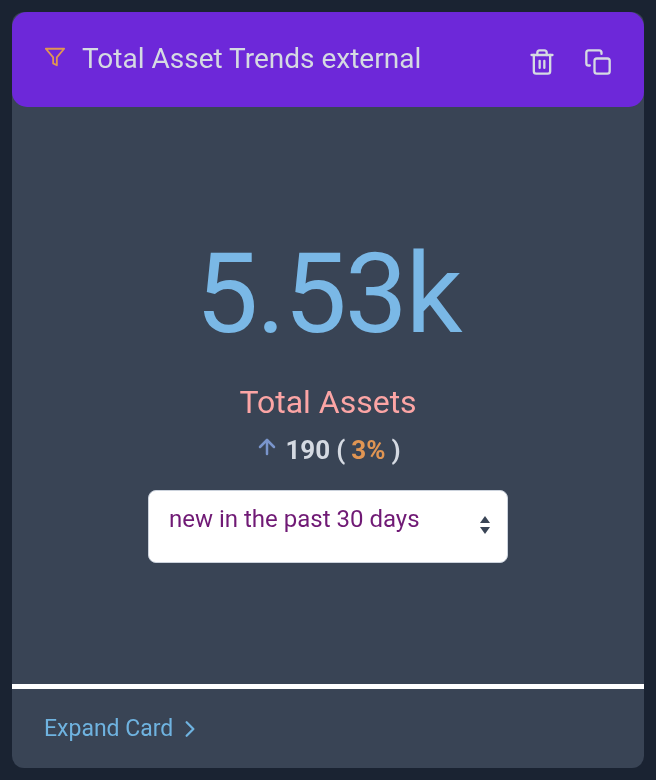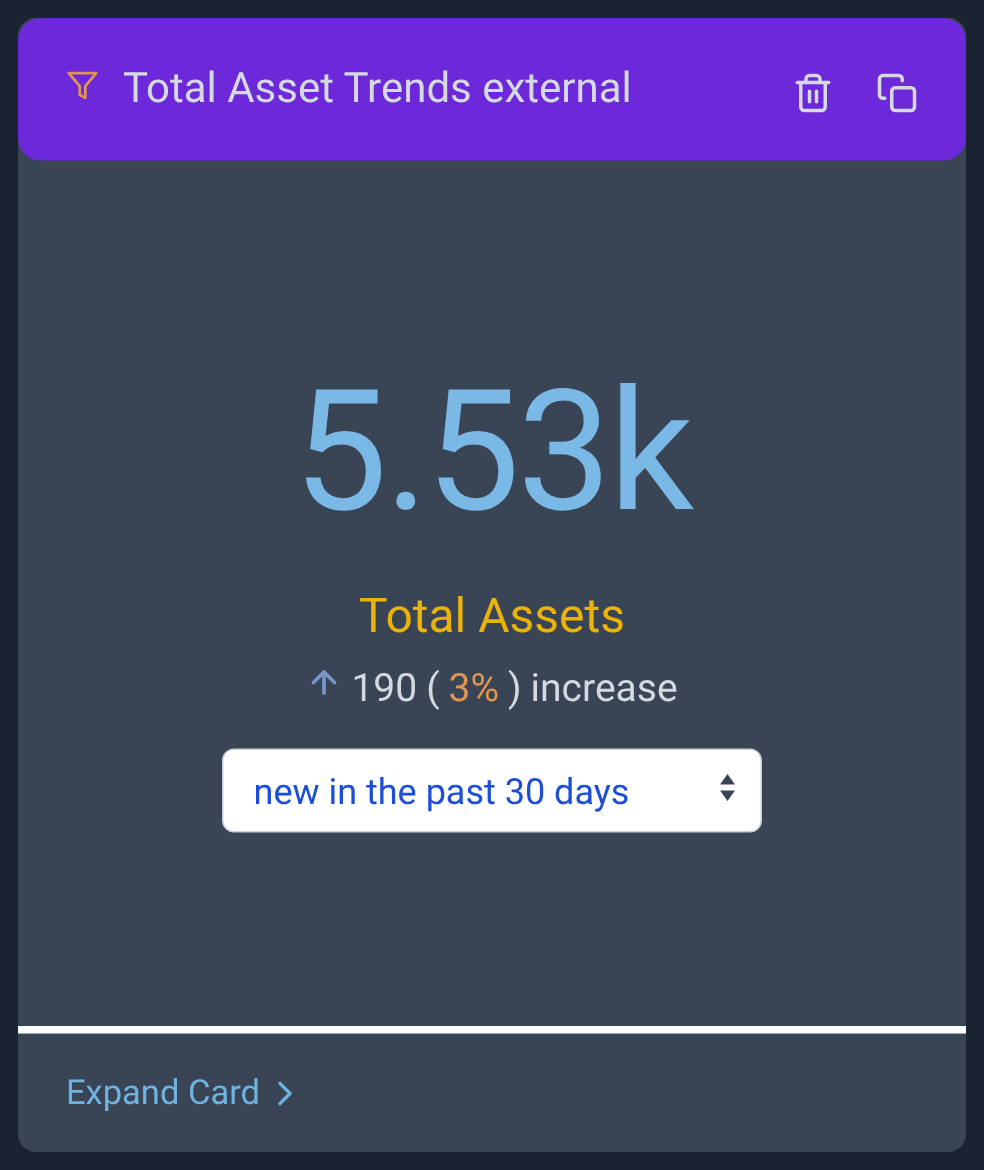--- a/index.html
+++ b/index.html
@@ -72,52 +72,52 @@
       padding: 20px;
     }
     .big-number {
       color: #7ab8e6;
       font-size: 112px;
       font-weight: 400;
       letter-spacing: -2px;
       margin-bottom: 24px;
     }
     .metric-label {
-      color: #eab308;
+      color: #fca5a5;
       font-size: 32px;
       font-weight: 400;
       margin-bottom: 14px;
     }
     .metric-change {
       color: #d5dae2;
       font-size: 26px;
-      font-weight: 400;
-      display: flex;
-      align-items: flex-end;
+      font-weight: 700;
+      display: flex;
+      align-items: flex-start;
       gap: 6px;
       margin-bottom: 25px;
     }
     .arrow-up {
       color: #7a95cc;
     }
     .change-percent {
       color: #e09553;
     }
     .select-wrapper {
       position: relative;
       width: 360px;
     }
     .time-select {
       width: 100%;
       background: #ffffff;
       border: 1px solid #cbd2dc;
       border-radius: 8px;
-      padding: 14px 44px 12px 20px;
+      padding: 14px 44px 29px 20px;
       font-size: 24px;
-      color: #1d4ed8;
+      color: #701a75;
       font-family: inherit;
       appearance: none;
       cursor: pointer;
     }
     .select-arrows {
       position: absolute;
       right: 16px;
       top: 50%;
       transform: translateY(-50%);
       pointer-events: none;
@@ -187,21 +187,20 @@
       <span class="arrow-up">
         <svg width="24" height="24" viewBox="0 0 24 24" fill="none" stroke="currentColor" stroke-width="2.5" stroke-linecap="round" stroke-linejoin="round">
           <line x1="12" y1="19" x2="12" y2="5"></line>
           <polyline points="5 12 12 5 19 12"></polyline>
         </svg>
       </span>
       <span>190</span>
       <span>(</span>
         <span class="change-percent">3%</span>
         <span>)</span>
-      <span>increase</span>
     </div>
     <div class="select-wrapper">
       <div class="time-select">new in the past 30 days</div>
       <span class="select-arrows">
         <svg width="14" height="22" viewBox="0 0 14 22" fill="currentColor">
           <polygon points="7,2 12,9 2,9"></polygon>
           <polygon points="7,20 12,13 2,13"></polygon>
         </svg>
       </span>
     </div>

